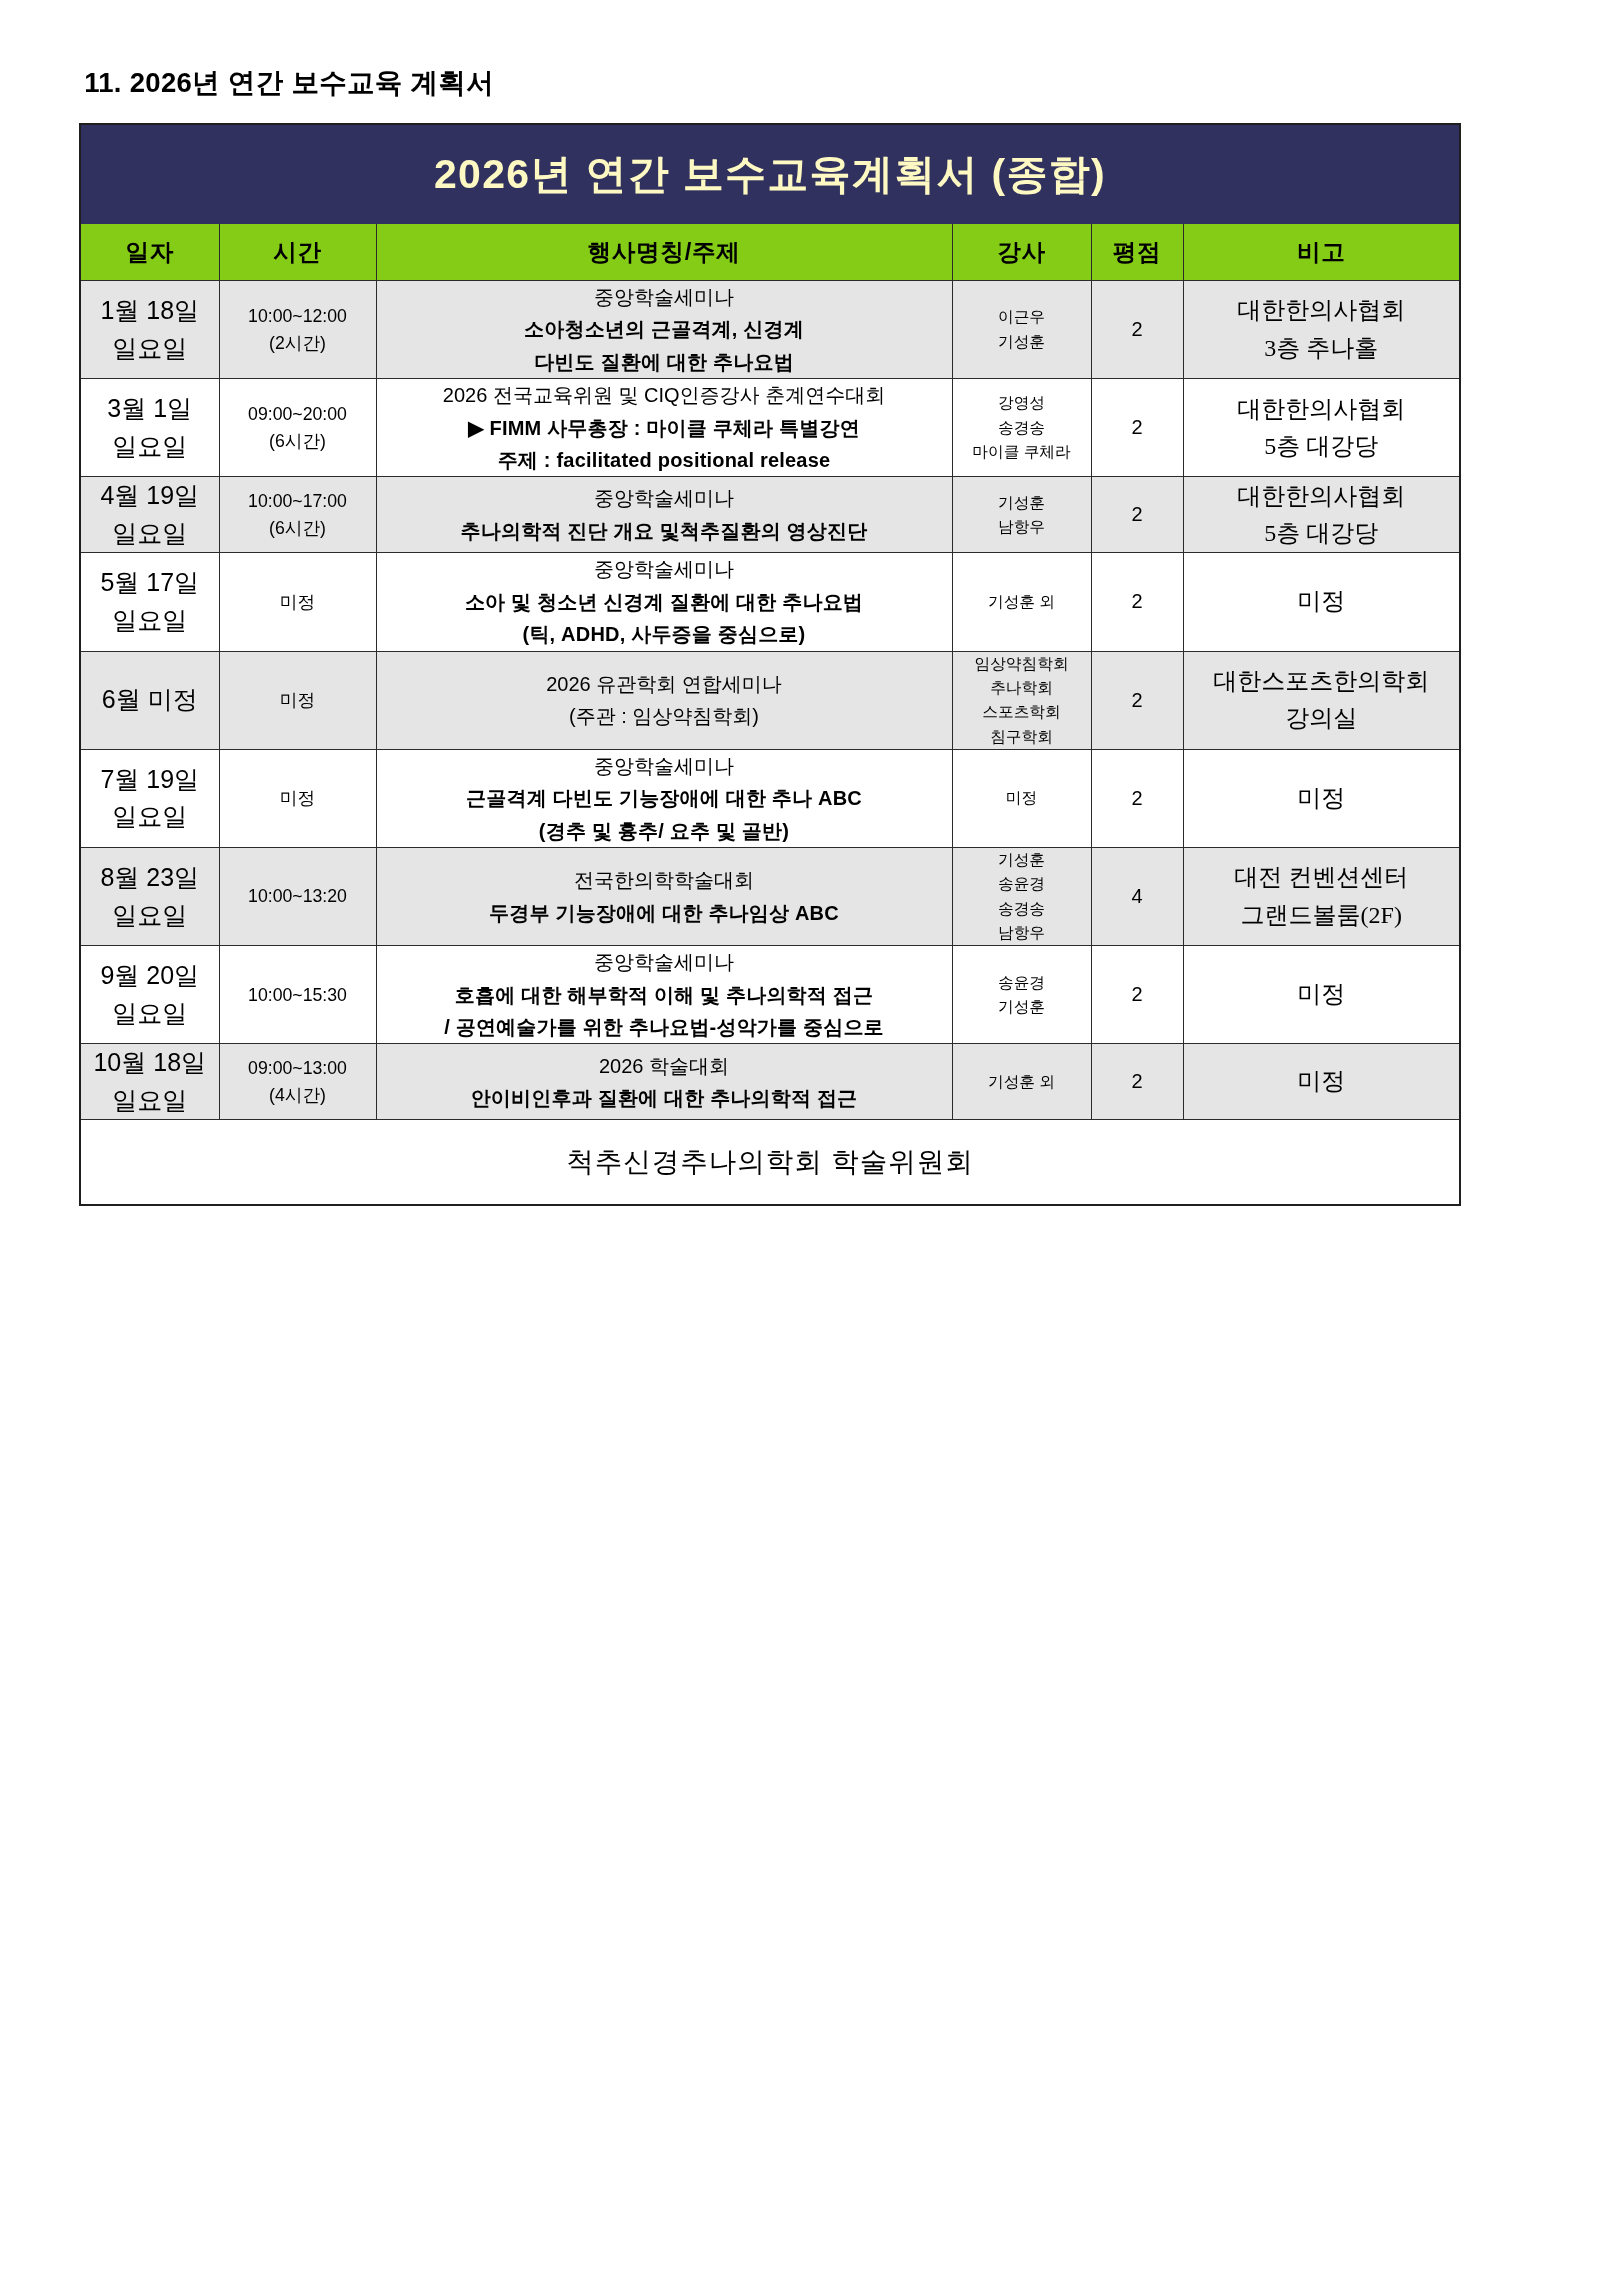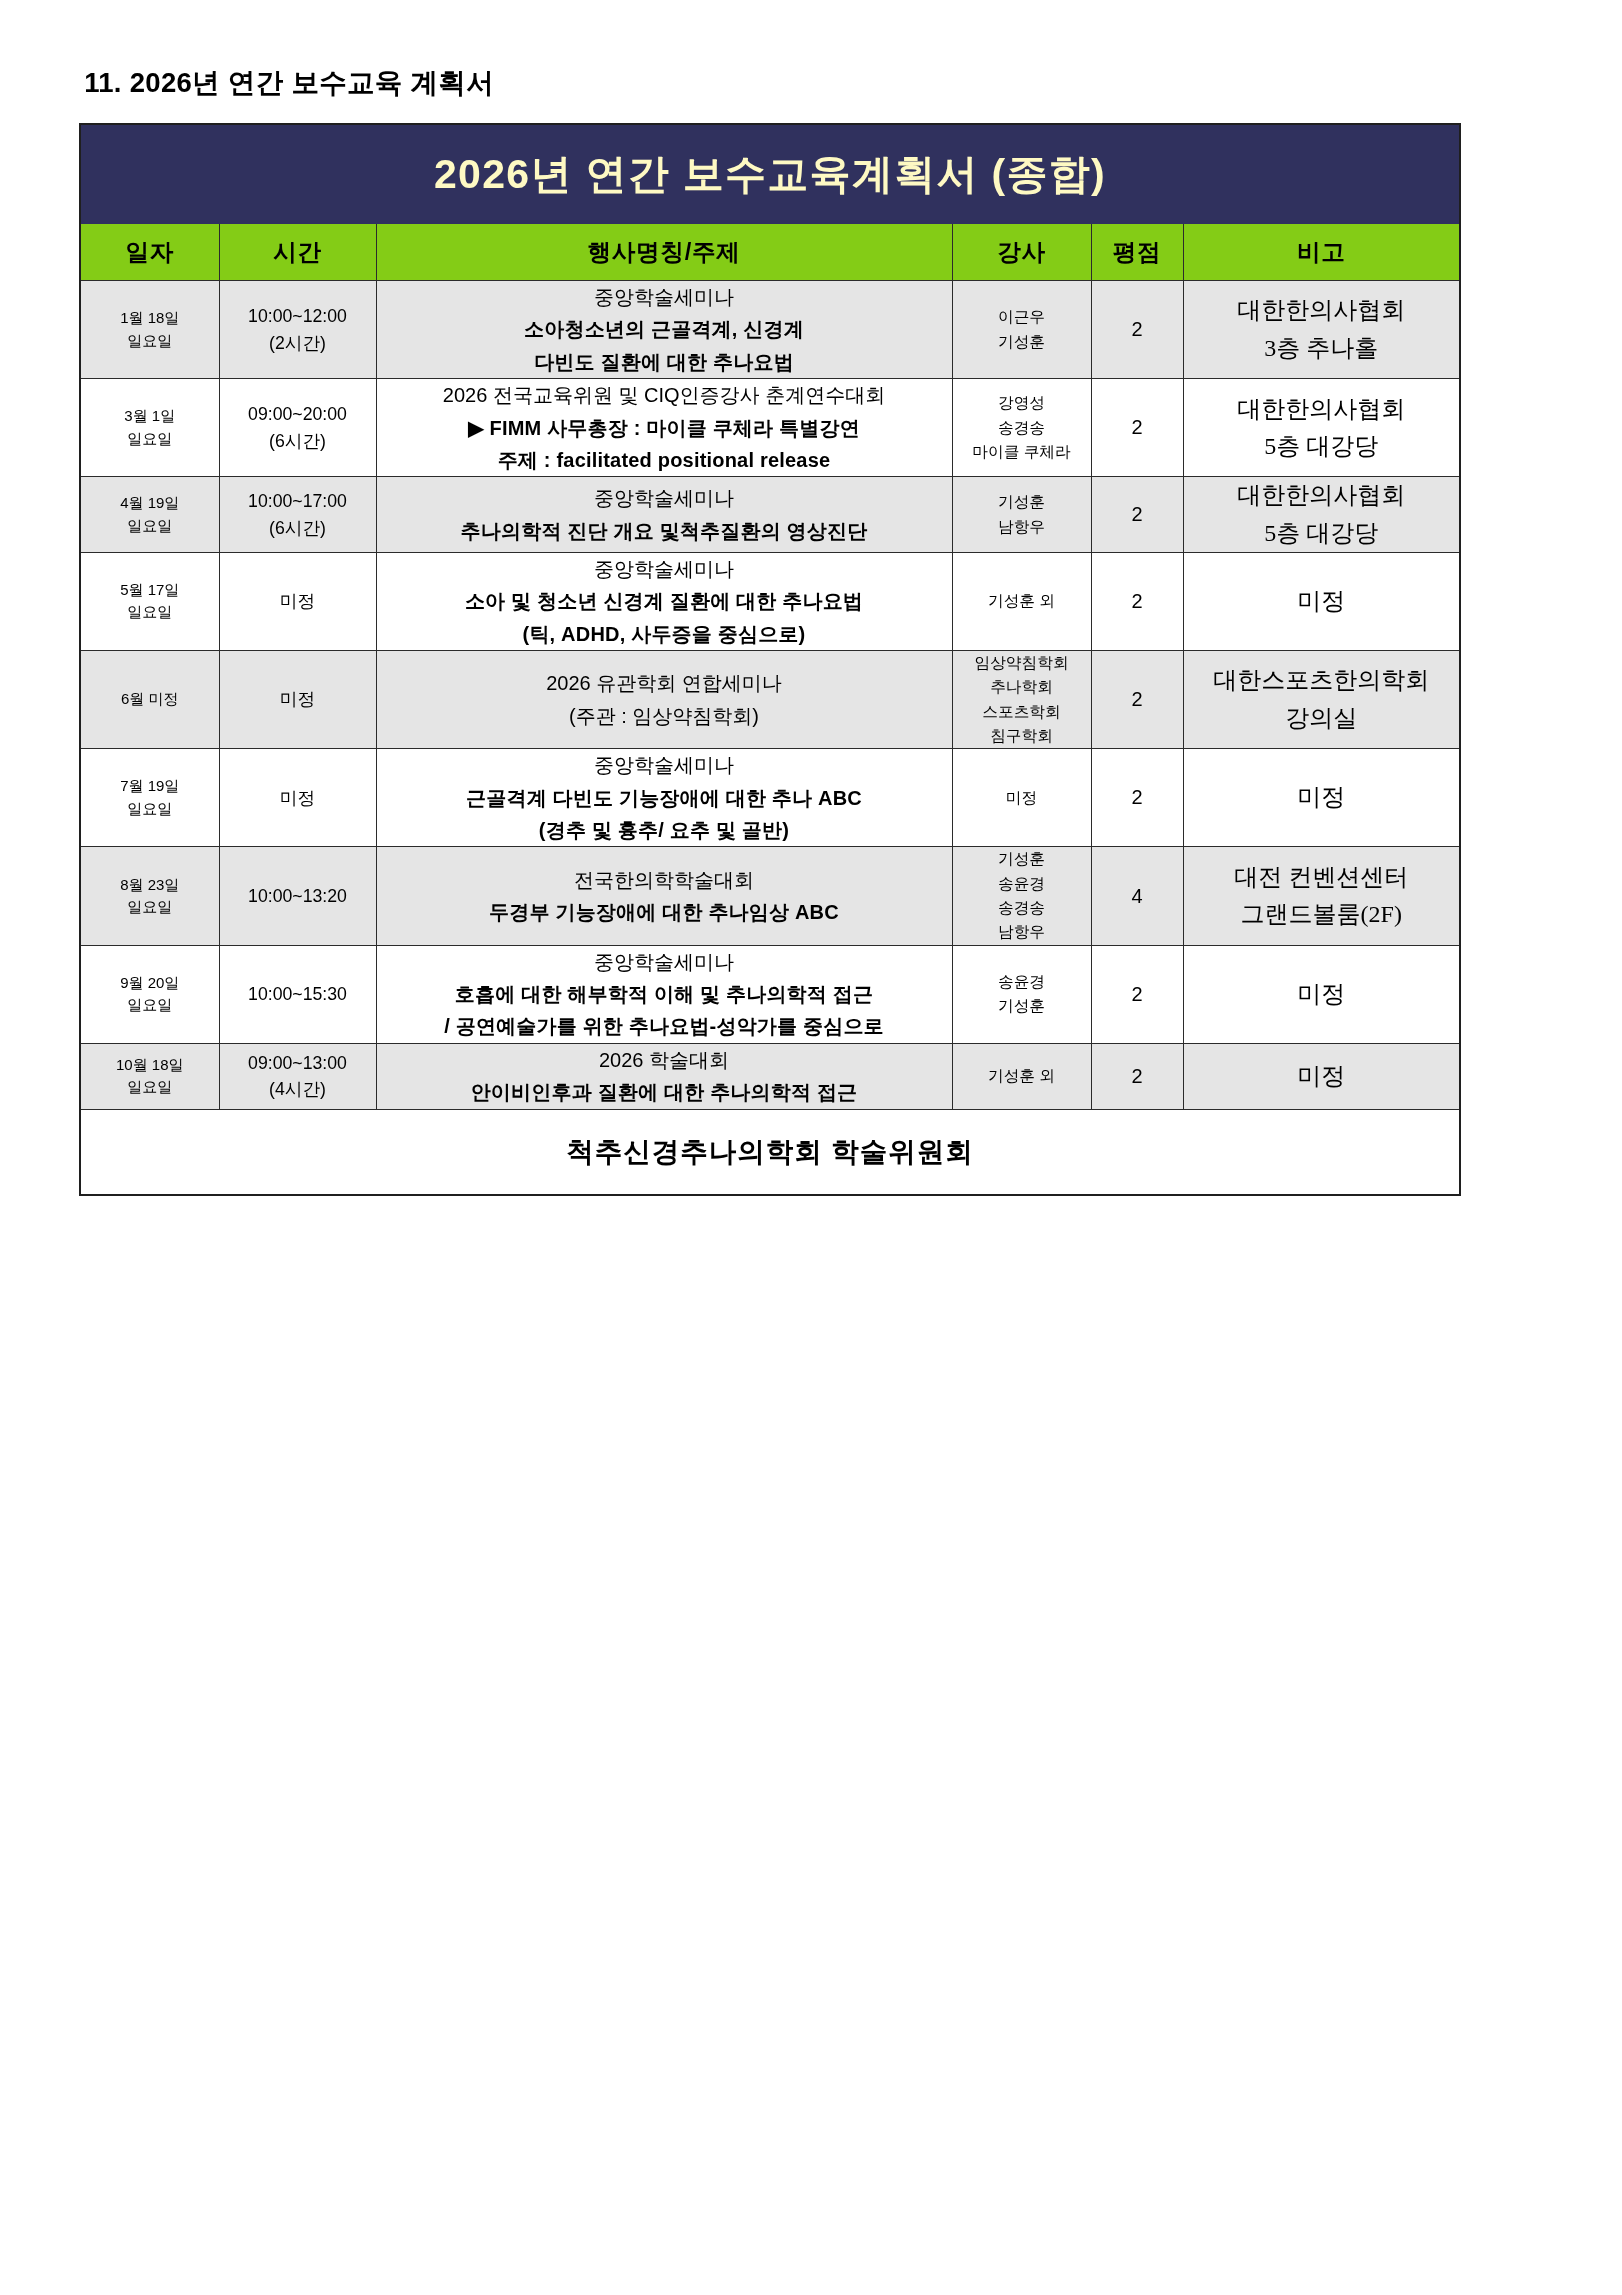--- a/index.html
+++ b/index.html
@@ -52,21 +52,21 @@
     background: #84cc16;
     font-size: 23.6px;
     font-weight: bold;
     height: 56px;
     letter-spacing: 0.7px;
   }
   .row-gray td { background: #e5e5e5; }
   .row-white td { background: #ffffff; }
 
   td.c-date {
-    font-size: 15px;
+    font-size: 25px;
     line-height: 1.5;
     padding: 7.9px 2.6px;
   }
   td.c-time {
     font-size: 17.7px;
     line-height: 1.5;
     padding: 7.9px 2.6px;
   }
   td.c-title {
     font-size: 20px;
@@ -88,21 +88,21 @@
   }
   td.c-note {
     font-size: 24px;
     line-height: 1.55;
     padding: 7.9px 3.9px;
     font-family: Liberation Serif, serif;
   }
   .footer-cell {
     height: 84px;
     font-size: 27.5px;
-    font-weight: bold;
+    font-weight: normal;
     letter-spacing: 1px;
     background: #ffffff;
   }
   .line { display: block; }
 </style>
 </head>
 <body>
 
 <div class="page">
 

